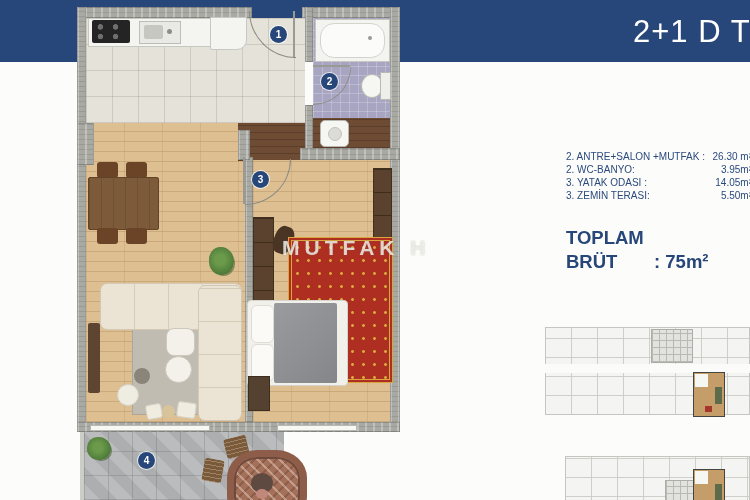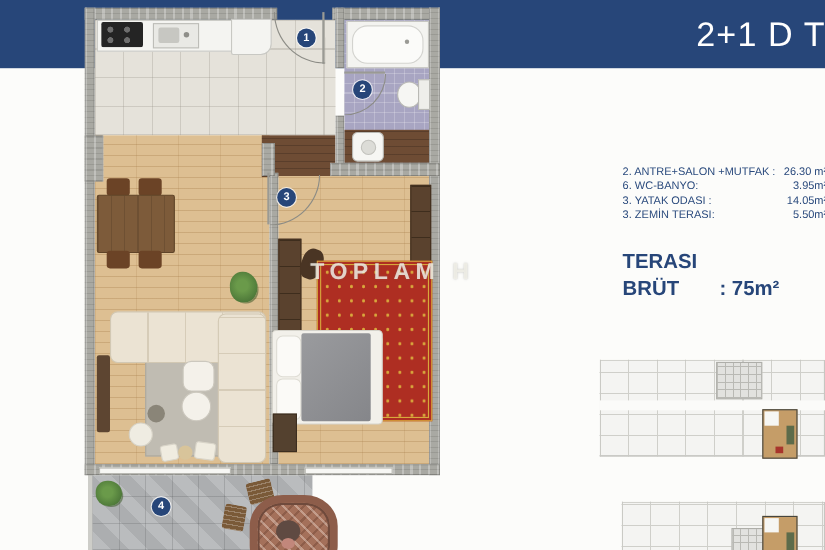--- a/index.html
+++ b/index.html
@@ -174,44 +174,44 @@
     <div class="abs" style="left:26px;top:2px;width:63px;height:80px;background:linear-gradient(135deg,#9a9b9e,#85868a);border-radius:2px;"></div>
   </div>
   <div class="abs" style="left:171px;top:369px;width:20px;height:33px;background:#54412f;border:1px solid #3c2e20;"></div>
 
   <div class="abs marker" style="left:193px;top:19px;">1</div>
   <div class="abs marker" style="left:244px;top:66px;">2</div>
   <div class="abs marker" style="left:175px;top:164px;">3</div>
   <div class="abs marker" style="left:61px;top:445px;">4</div>
 </div>
 
-<div class="abs watermark">TOPLAM H</div>
+<div class="abs watermark">MUTFAK H</div>
 
 <div class="abs legend">
   <div class="lrow">
     <span>2. ANTRE+SALON +MUTFAK :</span>
     <span>26.30 m²</span>
   </div>
   <div class="lrow">
-    <span>6. WC-BANYO:</span>
+    <span>2. WC-BANYO:</span>
     <span>3.95m²</span>
   </div>
   <div class="lrow">
     <span>3. YATAK ODASI :</span>
     <span>14.05m²</span>
   </div>
   <div class="lrow">
     <span>3. ZEMİN TERASI:</span>
     <span>5.50m²</span>
   </div>
 </div>
 
 <div class="abs totals">
   <div class="trow">
-    <span class="tl">TERASI</span>
+    <span class="tl">TOPLAM</span>
   </div>
   <div class="trow">
     <span class="tl">BRÜT</span>
     <span>: 75m²</span>
   </div>
 </div>
 
 <div class="abs keyplan" style="left:545px;top:327px;width:205px;height:88px;">
   <div class="abs kp-corridor" style="left:0;top:37px;width:205px;height:9px;"></div>
   <div class="abs kp-core" style="left:106px;top:2px;width:40px;height:32px;"></div>

